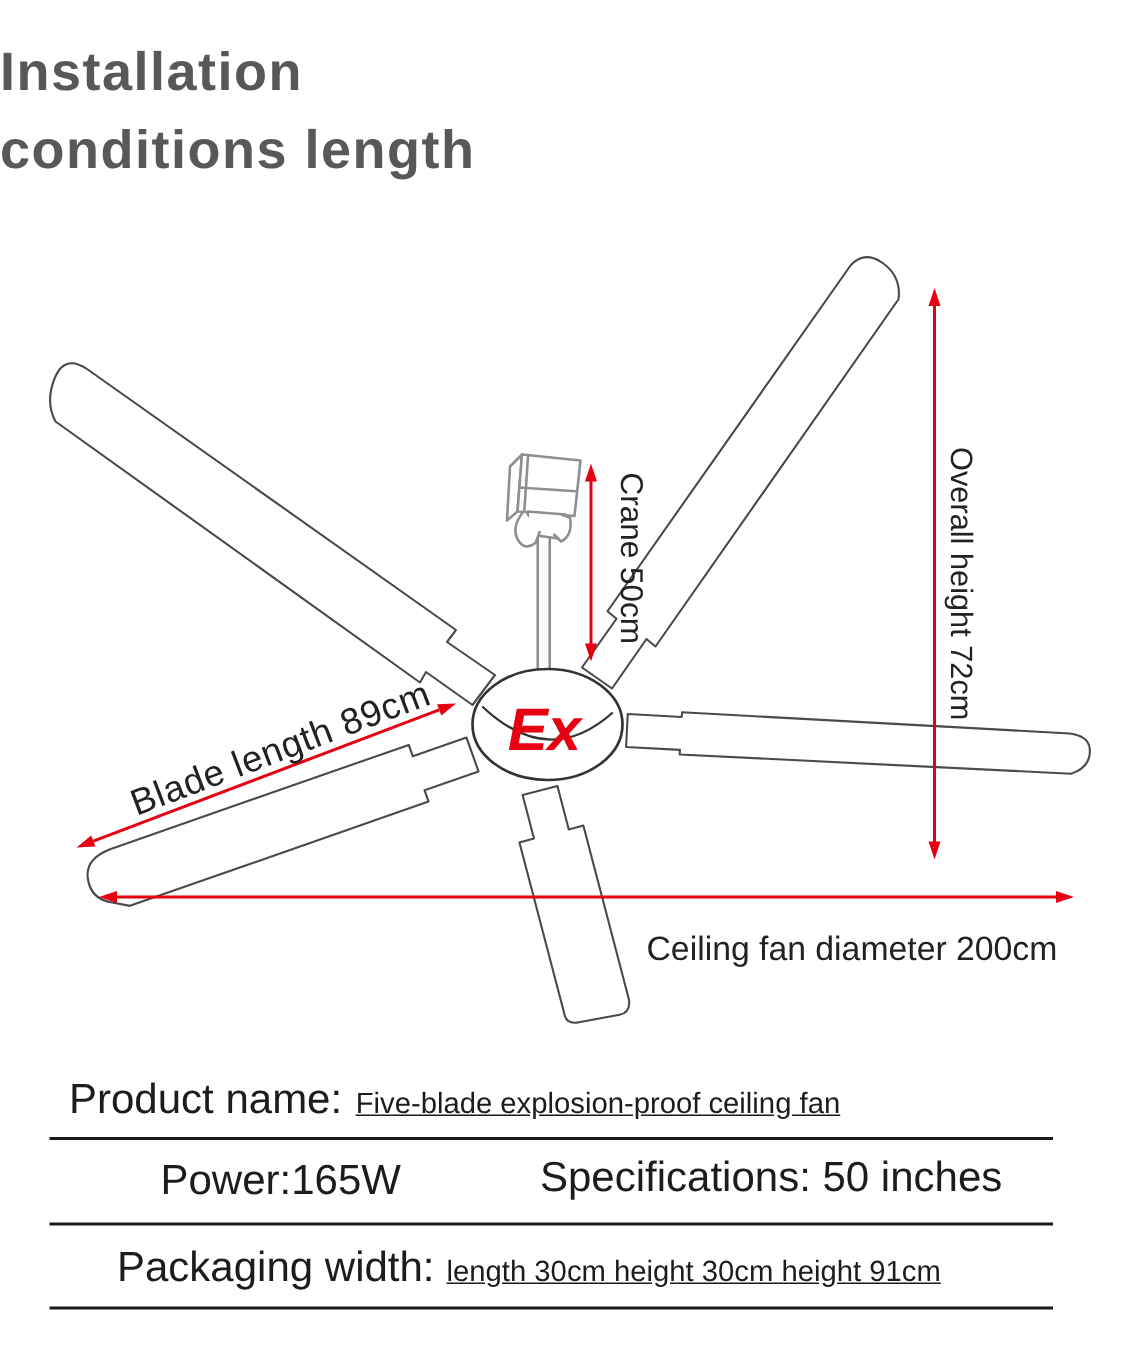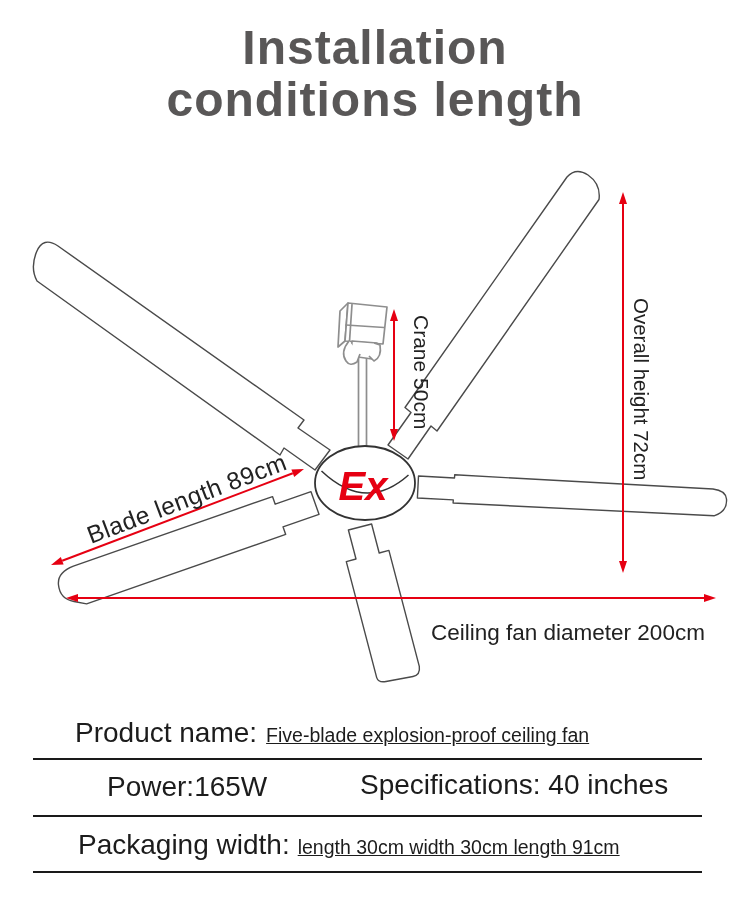--- a/index.html
+++ b/index.html
@@ -1,38 +1,38 @@
 <!DOCTYPE html>
 <html><head>
 <meta charset="utf-8">
 <style>
   html,body{margin:0;padding:0;background:#fff;}
   .page{position:relative;width:750px;height:908px;background:#ffffff;overflow:hidden;
         font-family:"Liberation Sans", sans-serif;}
   
-  .title{position:absolute;top:22px;left:0;width:750px;text-align:center;
-         color:#595757;font-weight:bold;font-size:48px;line-height:52px;letter-spacing:1px;}
+  .title{position:absolute;top:22px;left:0;width:750px;
+         color:#595757;font-weight:bold;font-size:36px;line-height:52px;letter-spacing:1px;}
   .title span{display:block;}
   
   .diagram-svg{position:absolute;left:0;top:0;width:750px;height:908px;}
   .blade{fill:#ffffff;stroke:#4a4a4a;stroke-width:1.4;stroke-linejoin:round;}
   .hub{fill:#ffffff;stroke:#333333;stroke-width:1.8;}
   .hub-arc{fill:none;stroke:#333333;stroke-width:1.5;}
   .gray{fill:#ffffff;stroke:#8e8e8e;stroke-width:1.7;stroke-linejoin:round;}
   .grayline{fill:none;stroke:#8e8e8e;stroke-width:1.7;stroke-linecap:round;}
   .red-line{stroke:#e60012;stroke-width:2;fill:none;}
   .red-head{fill:#e60012;stroke:none;}
   .dim-label{fill:#222222;font-family:"Liberation Sans",sans-serif;}
   .ex-label{fill:#e60012;font-weight:bold;font-style:italic;font-family:"Liberation Sans",sans-serif;}
   
   .spec{position:absolute;left:0;width:750px;color:#1c1c1c;}
   .divider{position:absolute;left:33px;width:669px;height:2px;background:#1a1a1a;}
   .row-label{font-size:28px;}
   .row-value{font-size:19.5px;text-decoration:underline;}
-  .row1{top:703px;height:55px;padding-left:75px;display:flex;align-items:baseline;padding-top:14px;box-sizing:border-box;gap:9px;}
+  .row1{top:703px;height:55px;padding-left:46px;display:flex;align-items:baseline;padding-top:14px;box-sizing:border-box;gap:9px;}
   .row2{top:759px;height:56px;margin-left:30px;}
   .row2 .cell-left{position:absolute;left:77px;top:12px;font-size:28px;}
   .row2 .cell-right{position:absolute;left:330px;top:10px;font-size:28px;}
   .row3{top:815px;height:56px;padding-left:78px;display:flex;align-items:baseline;padding-top:14px;box-sizing:border-box;gap:8px;}
 </style>
 </head>
 <body>
 
 <div class="page">
 
@@ -97,23 +97,23 @@
   </svg>
 
   <div class="spec row1">
     <span class="row-label">Product name:</span>
     <span class="row-value">Five-blade explosion-proof ceiling fan</span>
   </div>
   <div class="divider" style="top:758px"></div>
 
   <div class="spec row2">
     <span class="cell-left">Power:165W</span>
-    <span class="cell-right">Specifications: 40 inches</span>
+    <span class="cell-right">Specifications: 50 inches</span>
   </div>
   <div class="divider" style="top:815px"></div>
 
   <div class="spec row3">
     <span class="row-label">Packaging width:</span>
-    <span class="row-value">length 30cm width 30cm length 91cm</span>
+    <span class="row-value">length 30cm height 30cm height 91cm</span>
   </div>
   <div class="divider" style="top:871px"></div>
 
 </div>
 
 </body></html>

